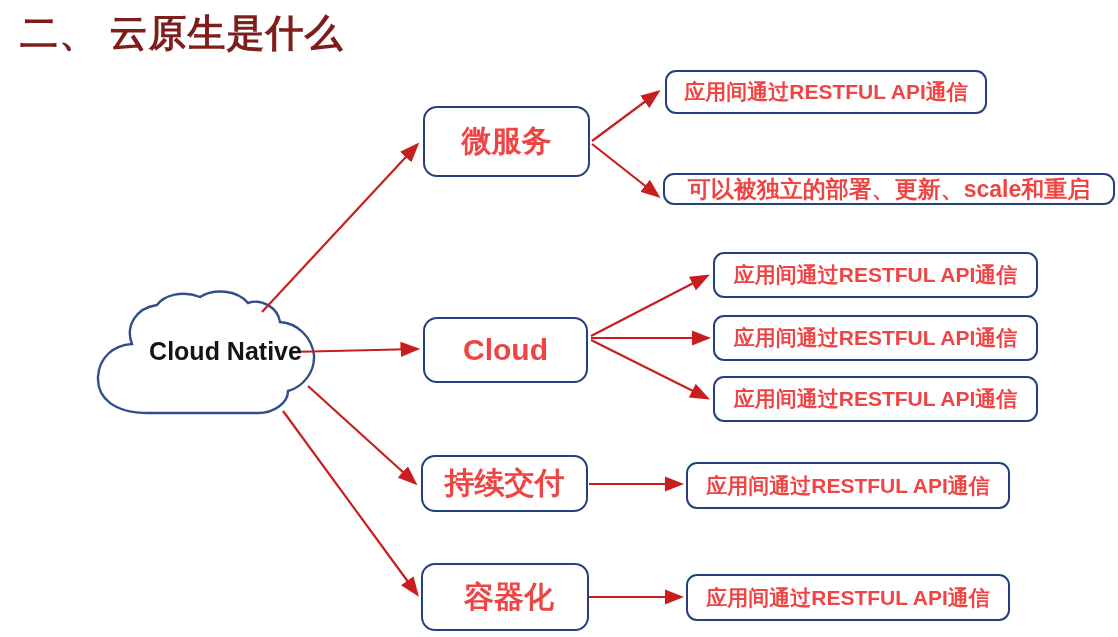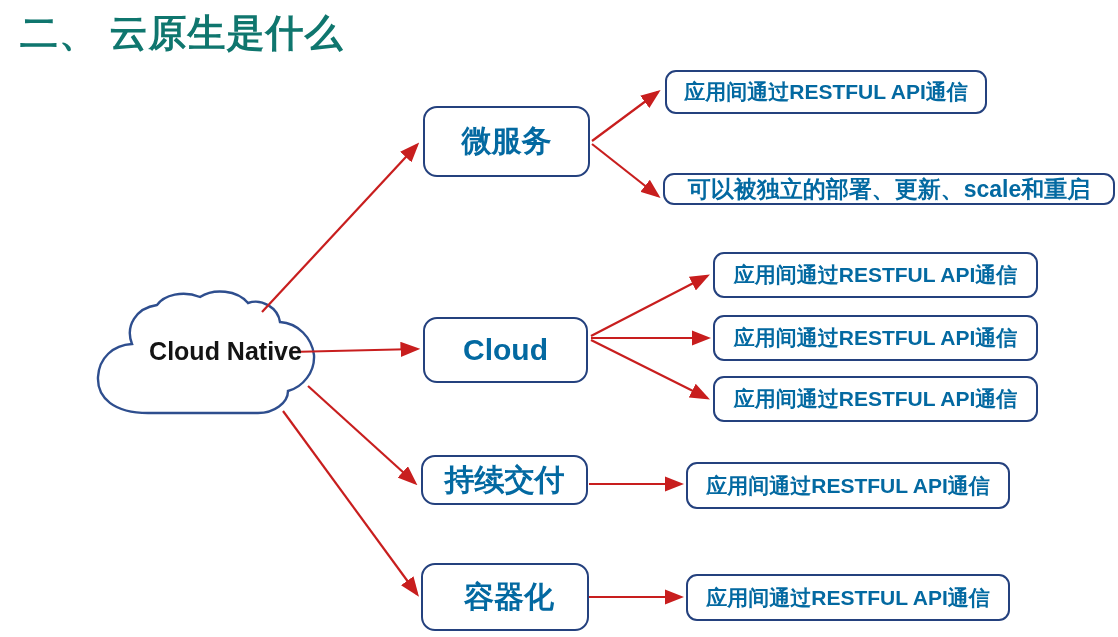--- a/index.html
+++ b/index.html
@@ -5,45 +5,45 @@
   html,body{margin:0;padding:0;background:#ffffff;}
   .stage{
     position:relative;
     width:1118px;height:637px;
     background:#ffffff;
     overflow:hidden;
     font-family:"Liberation Sans","DejaVu Sans",sans-serif;
   }
   .title{
     position:absolute;left:20px;top:8px;
-    font-size:38px;font-weight:700;color:#0f766e;
+    font-size:38px;font-weight:700;color:#7f1d1d;
     letter-spacing:1px;white-space:pre;
   }
   svg.edges{position:absolute;left:0;top:0;z-index:0;}
   .node,.leaf{
     position:absolute;z-index:1;
     background:#ffffff;
     border:2.5px solid #24417E;
     display:flex;align-items:center;justify-content:center;
-    color:#0369a1;font-weight:700;white-space:nowrap;
+    color:#ef4444;font-weight:700;white-space:nowrap;
     box-sizing:border-box;
   }
   .node{border-radius:14px;font-size:30px;}
   .leaf{border-radius:11px;border-width:2px;font-size:21px;}
   .cloud-label{
     position:absolute;z-index:1;
     left:100px;top:336px;width:214px;
     text-align:center;color:#141414;font-weight:700;line-height:1.22;
   }
   .cloud-label .zh{font-size:27px;}
   .cloud-label .en{font-size:25px;margin-left:37px;}
   
   .n-micro{left:423px;top:106px;width:167px;height:71px;}
   .n-devops{left:423px;top:317px;width:165px;height:66px;}
-  .n-cd{left:421px;top:455px;width:167px;height:50px;}
+  .n-cd{left:421px;top:455px;width:167px;height:57px;}
   .n-cont{left:421px;top:563px;width:168px;height:68px;padding-left:8px;}
   
   .lf-1{left:665px;top:70px;width:322px;height:44px;}
   .lf-2{left:663px;top:173px;width:452px;height:32px;font-size:23px;}
   .lf-3{left:713px;top:252px;width:325px;height:46px;}
   .lf-4{left:713px;top:315px;width:325px;height:46px;}
   .lf-5{left:713px;top:376px;width:325px;height:46px;}
   .lf-6{left:686px;top:462px;width:324px;height:47px;}
   .lf-7{left:686px;top:574px;width:324px;height:47px;}
 </style>

